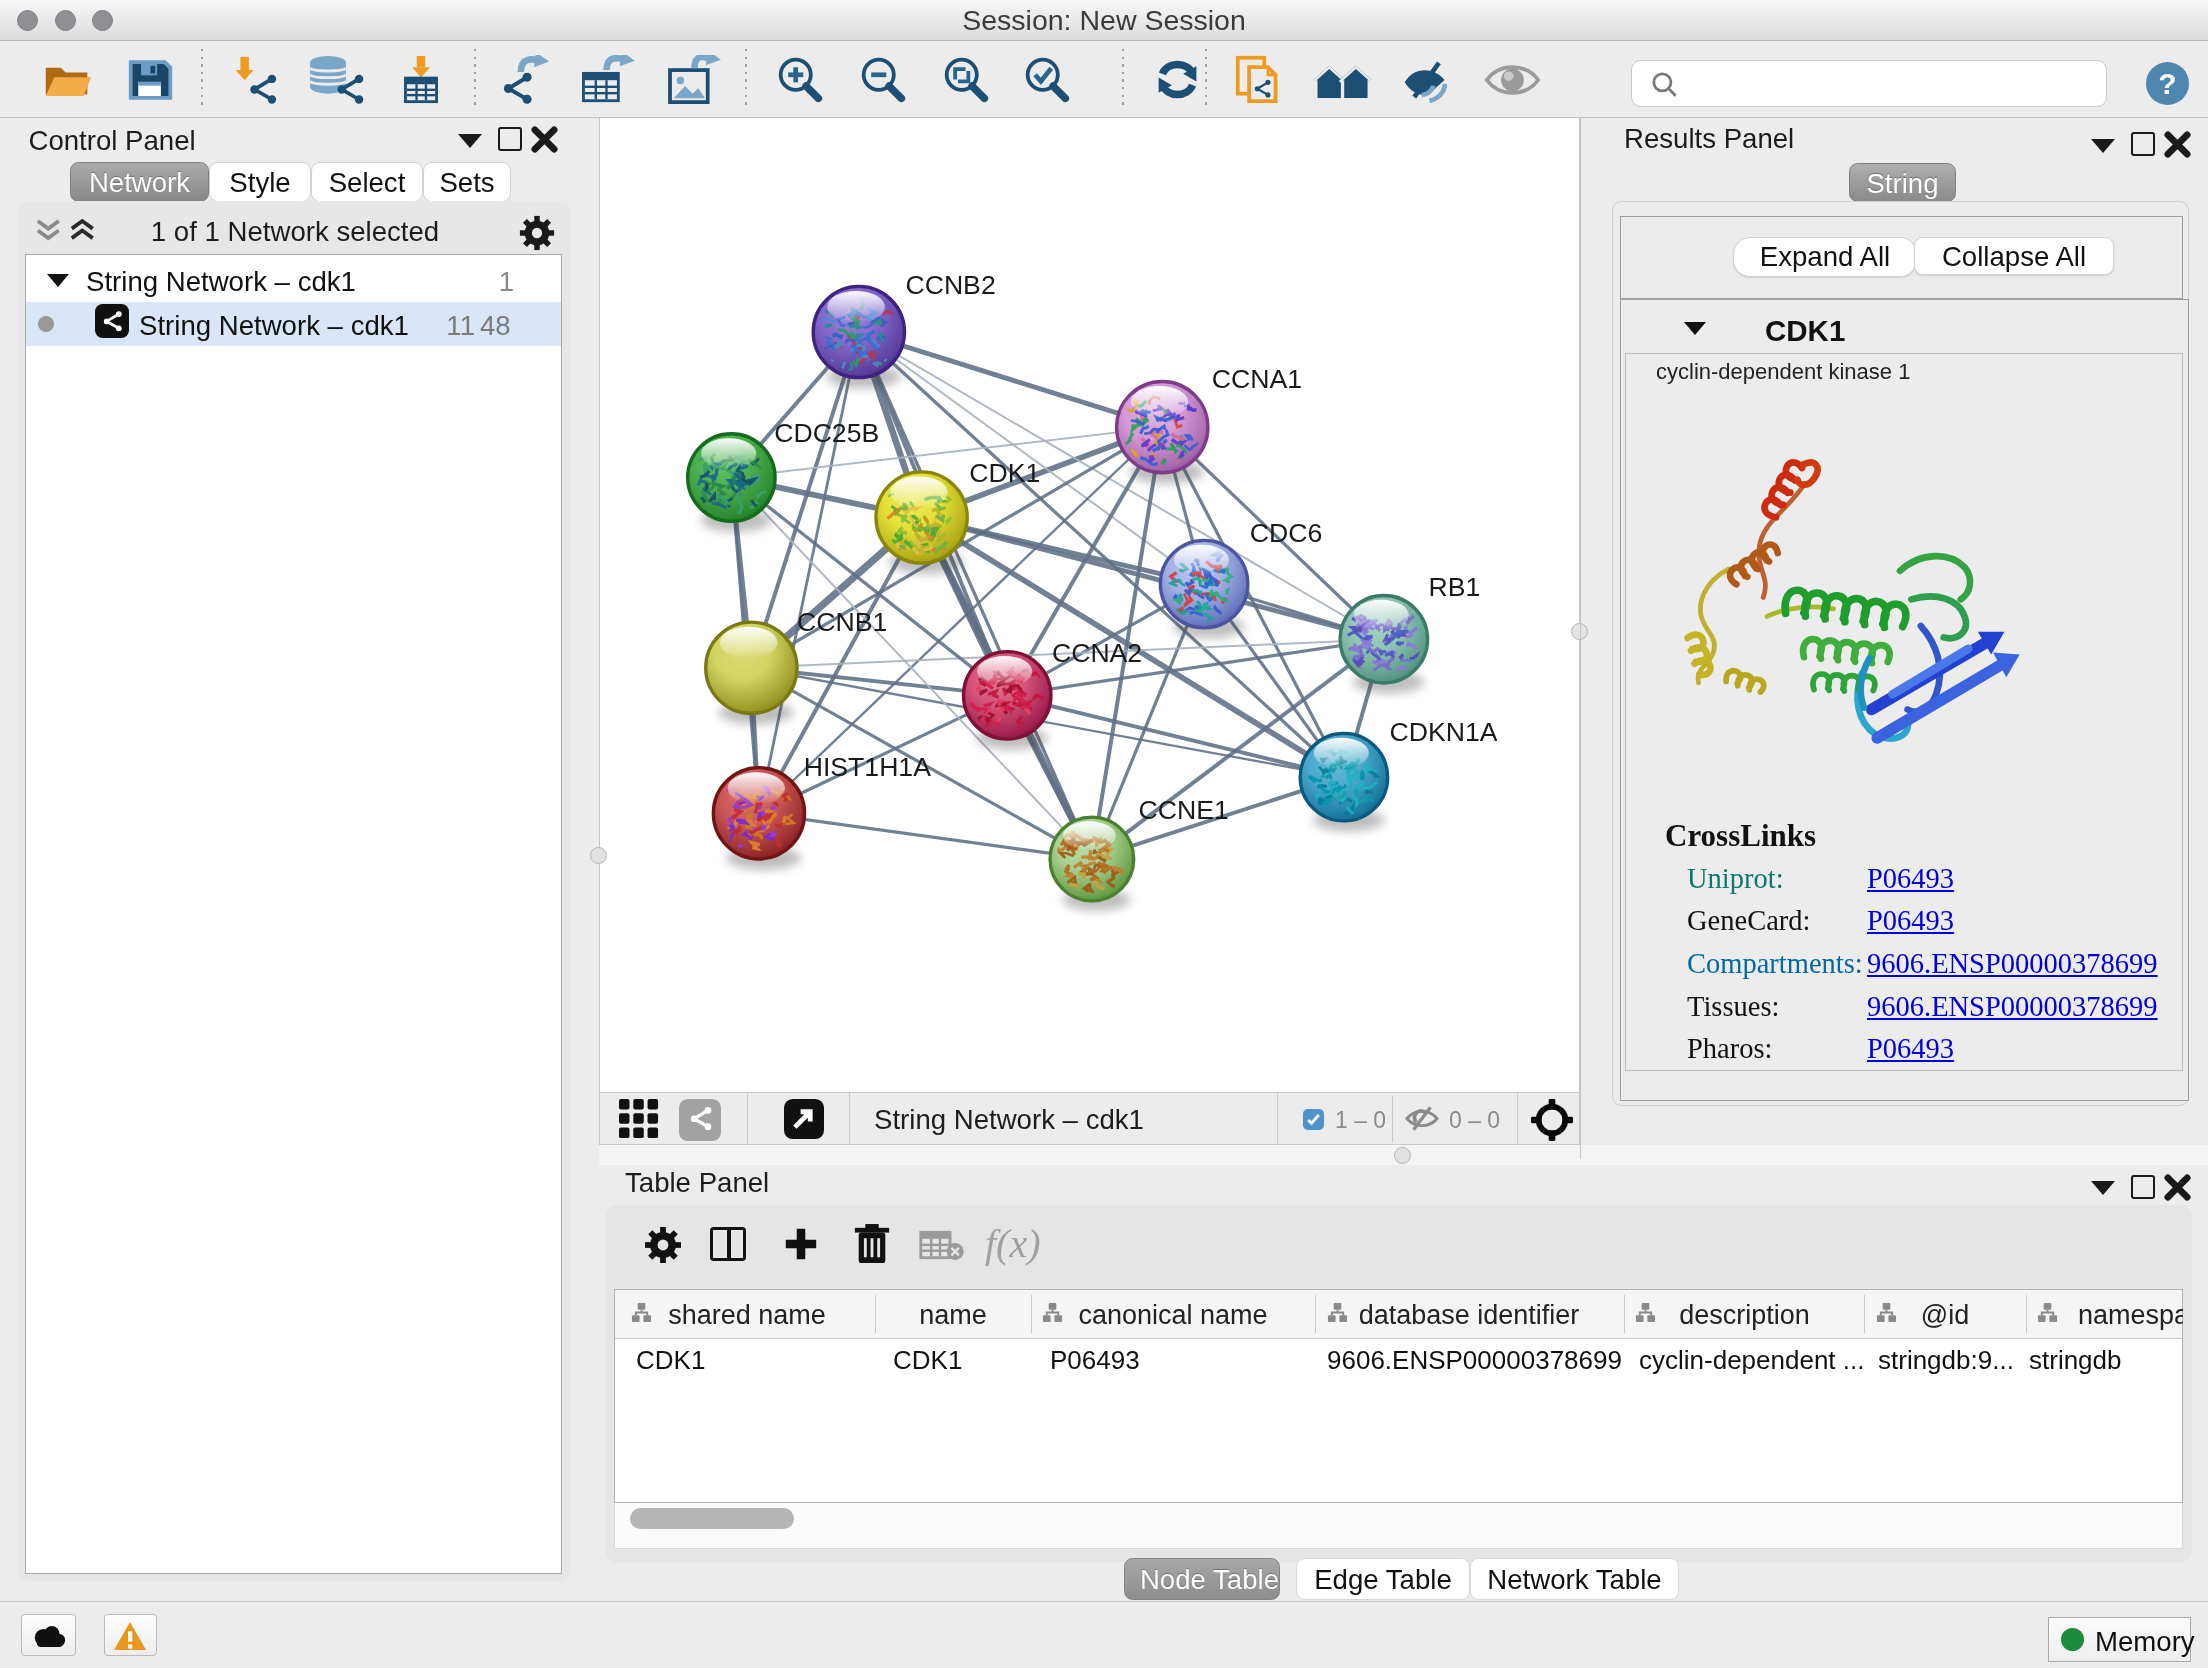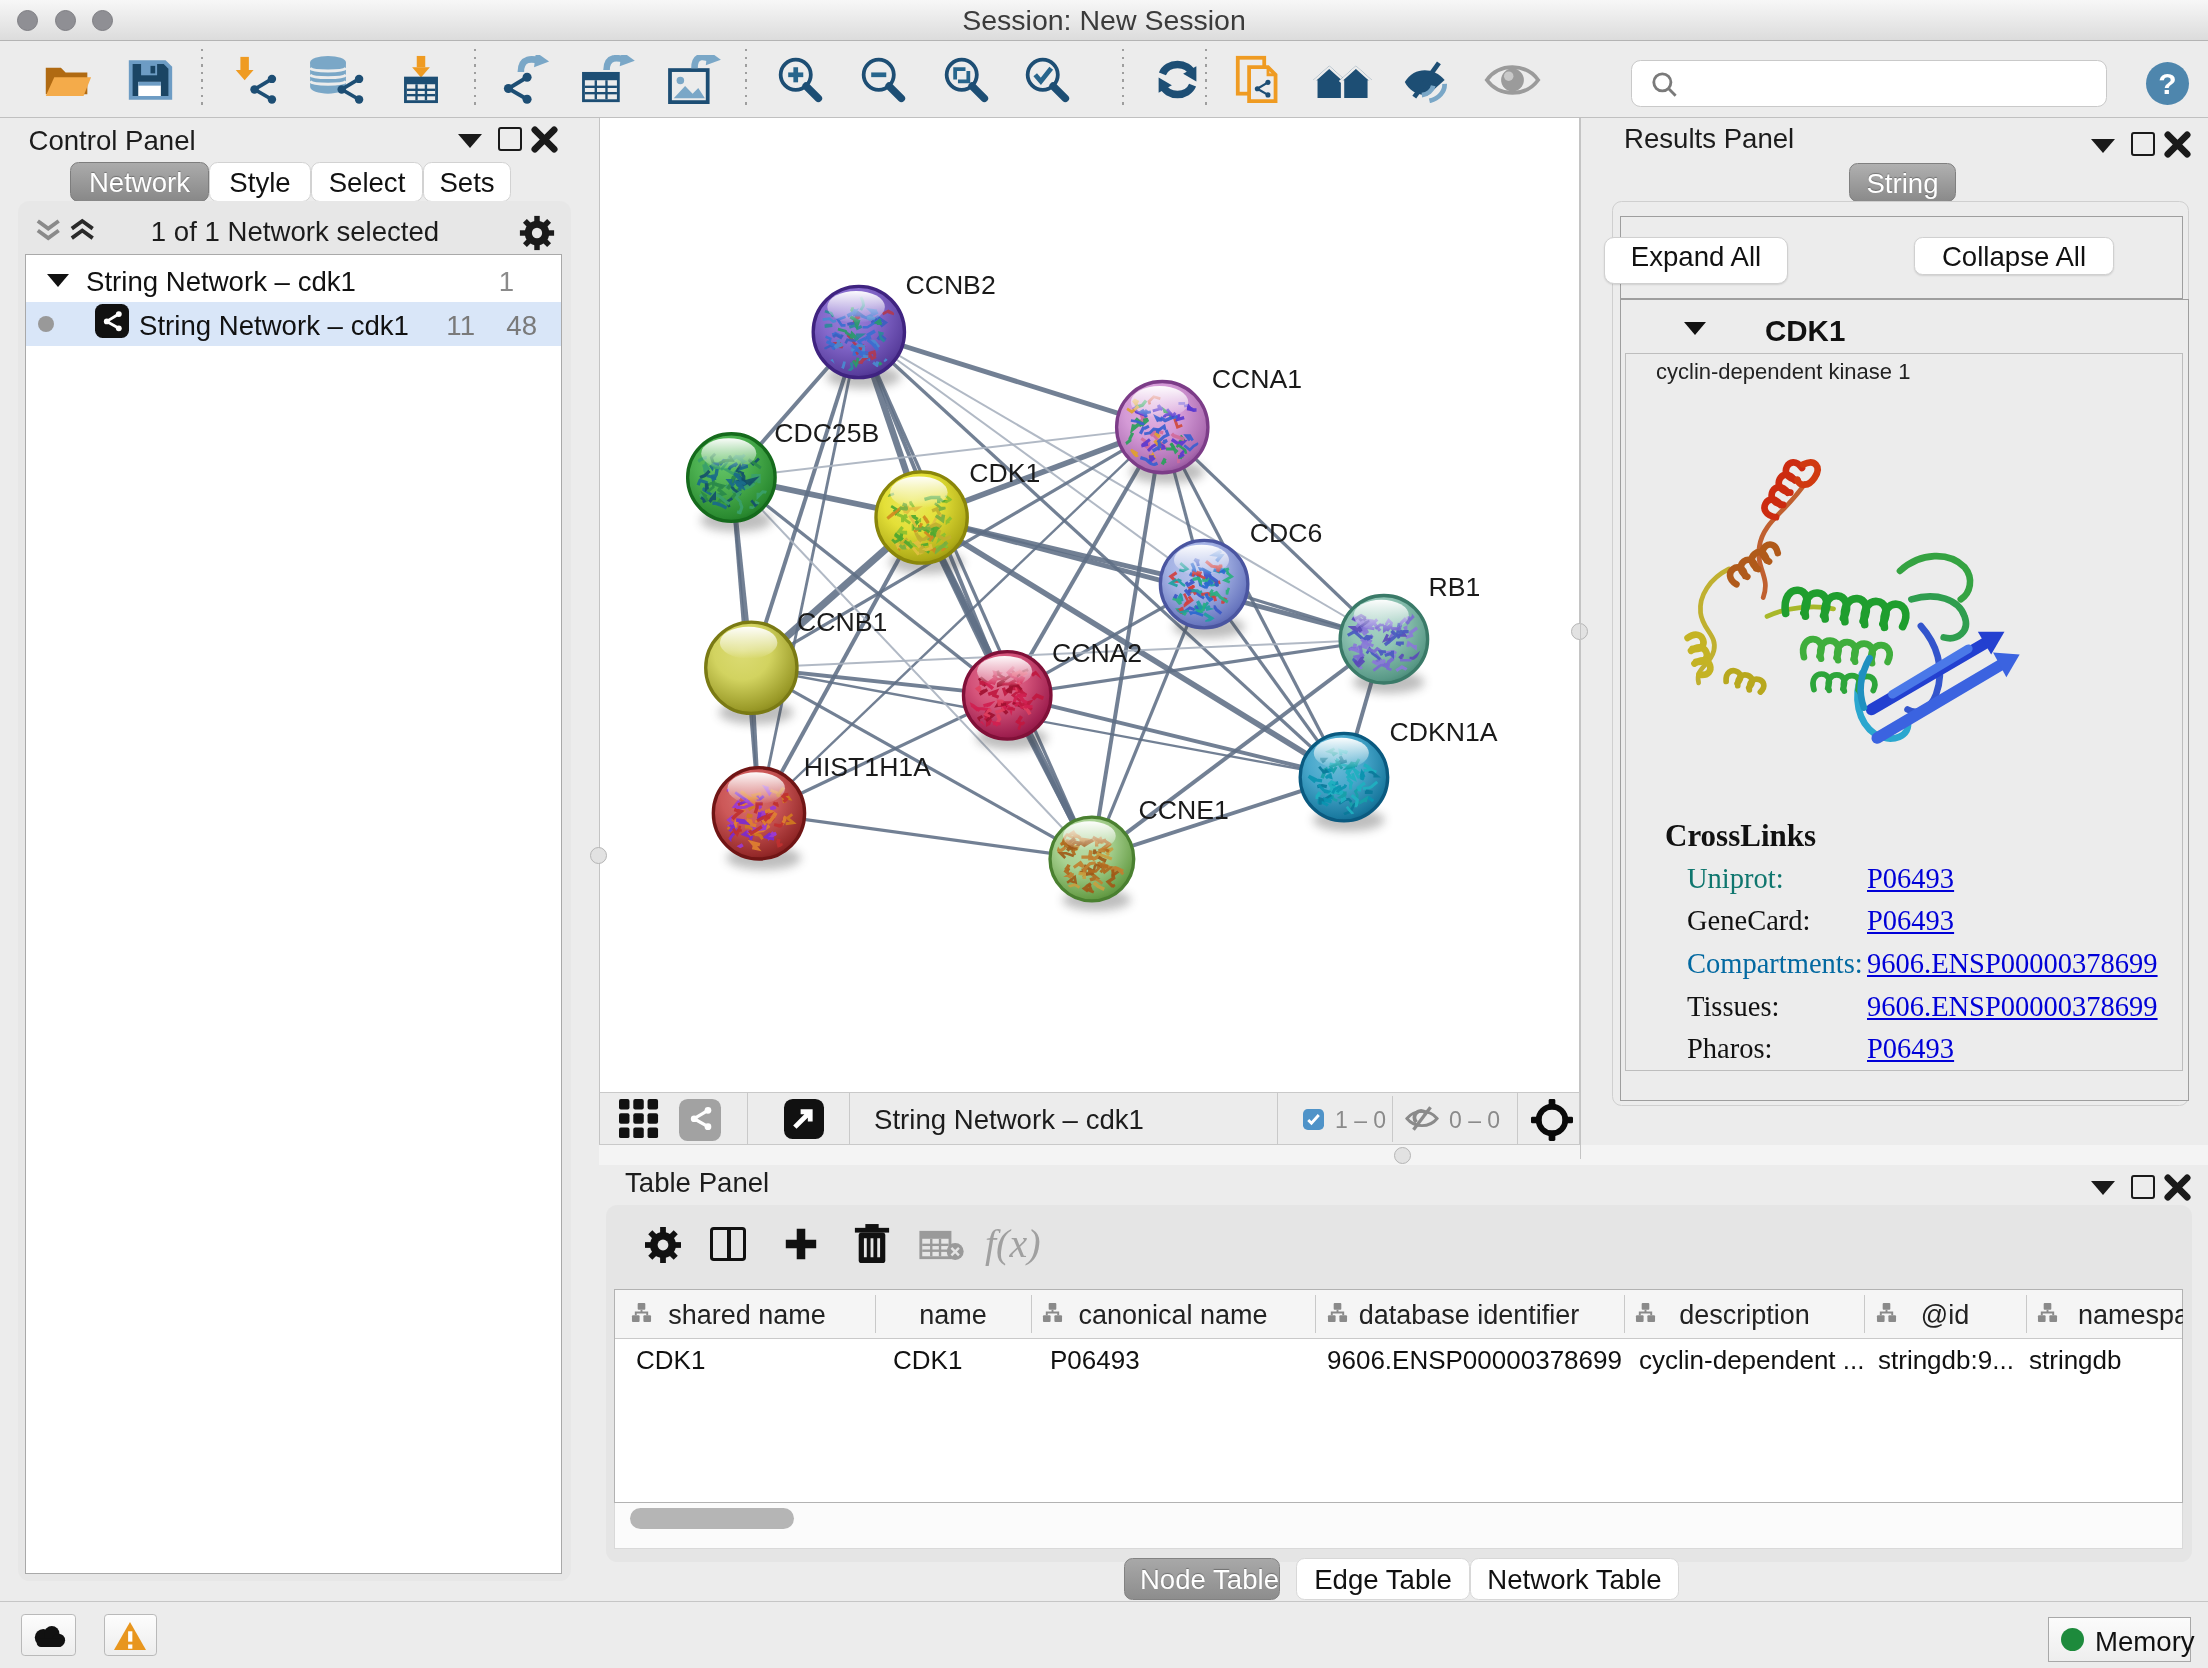--- a/index.html
+++ b/index.html
@@ -192,21 +192,21 @@
 <div class="abs" style="left:95px;top:304px;width:34px;height:34px;background:#111;border-radius:7.6px;"></div>
 <svg class="abs" style="left:100px;top:309px;" width="25" height="25" viewBox="0 0 26 26">
     <line x1="19.58" y1="5.279999999999999" x2="7.04" y2="12.88" stroke="#fff" stroke-width="3"></line>
     <line x1="7.04" y1="12.88" x2="19.58" y2="20.1" stroke="#fff" stroke-width="3"></line>
     <circle cx="19.58" cy="5.279999999999999" r="3.04" fill="#fff"></circle>
     <circle cx="7.04" cy="12.88" r="3.04" fill="#fff"></circle>
     <circle cx="19.58" cy="20.1" r="3.04" fill="#fff"></circle>
   </svg>
 <div class="abs txt" style="left:139px;top:310px;font-size:27.6px;color:#111;">String Network – cdk1</div>
 <div class="abs txt" style="left:418px;top:310px;width:57px;text-align:right;font-size:27.6px;color:#7a7a7a;">11</div>
-<div class="abs txt" style="left:480px;top:310px;width:57px;text-align:right;font-size:27.6px;color:#7a7a7a;">48</div>
+<div class="abs txt" style="left:480px;top:310px;width:57px;font-size:27.6px;color:#7a7a7a;">48</div>
 <div class="abs" style="left:590px;top:847px;width:17px;height:17px;border-radius:50%;background:#e2e2e2;border:1px solid #b5b5b5;"></div>
 <svg class="abs" style="left:599px;top:118px;" width="981" height="974" viewBox="0 0 1031 1024" font-family="Liberation Sans,sans-serif">
     <defs>
       <filter id="blurS" x="-50%" y="-50%" width="200%" height="200%">
         <feGaussianBlur stdDeviation="5"></feGaussianBlur>
       </filter>
       <radialGradient id="gCCNB2" cx="0.40" cy="0.32" r="0.78">
         <stop offset="0" stop-color="#9c85d8"></stop>
         <stop offset="0.40" stop-color="#8468cb"></stop>
         <stop offset="0.82" stop-color="#5a3f9e"></stop>
@@ -1037,21 +1037,21 @@
 <div class="abs" style="left:1580px;top:118px;width:1px;height:1041px;background:#c4c4c4;"></div>
 <div class="abs txt" style="left:1624px;top:123px;font-size:27.6px;color:#1c1c1c;">Results Panel</div>
 <div class="abs" style="left:2091px;top:139px;width:0;height:0;border-left:12.4px solid transparent;border-right:12.4px solid transparent;border-top:14.3px solid #1a1a1a;"></div>
 <div class="abs" style="left:2131px;top:132px;width:24px;height:24px;border:2.9px solid #1a1a1a;border-radius:2.9px;"></div>
 <svg class="abs" style="left:2164px;top:131px;" width="27" height="27" viewBox="0 0 28 28">
     <path d="M4 4 L24 24 M24 4 L4 24" stroke="#1a1a1a" stroke-width="7" stroke-linecap="round"></path>
   </svg>
 <div class="abs txt" style="left:1849px;top:163px;width:107px;height:39px;border-radius:8.6px;background:linear-gradient(#b0b0b0,#8a8a8a);border:1px solid #808080;color:#fff;text-align:center;font-size:27.6px;line-height:39px;text-shadow:0 -1px 1px rgba(0,0,0,.3);">String</div>
 <div class="abs" style="left:1612px;top:201px;width:577px;height:905px;background:#ececec;border:1px solid #cfcfcf;border-radius:9.5px;"></div>
 <div class="abs" style="left:1620px;top:216px;width:563px;height:83px;background:#ececec;border:1px solid #9e9e9e;"></div>
-<div class="abs txt" style="left:1604px;top:237px;width:184px;height:47px;background:#fff;border:1px solid #d0d0d0;border-radius:10px;text-align:center;font-size:27.6px;line-height:38px;color:#111;box-shadow:0 1px 1.9px rgba(0,0,0,0.12);">Expand All</div>
+<div class="abs txt" style="left:1733px;top:237px;width:184px;height:40px;background:#fff;border:1px solid #d0d0d0;border-radius:17px;text-align:center;font-size:27.6px;line-height:38px;color:#111;box-shadow:0 1px 1.9px rgba(0,0,0,0.12);">Expand All</div>
 <div class="abs txt" style="left:1914px;top:237px;width:200px;height:38px;background:#fff;border:1px solid #d0d0d0;border-radius:8.6px;text-align:center;font-size:27.6px;line-height:38px;color:#111;box-shadow:0 1px 1.9px rgba(0,0,0,0.12);">Collapse All</div>
 <div class="abs" style="left:1620px;top:299px;width:569px;height:802px;background:#ececec;border:1px solid #9e9e9e;"></div>
 <div class="abs" style="left:1684px;top:322px;width:0;height:0;border-left:11.4px solid transparent;border-right:11.4px solid transparent;border-top:13.3px solid #111;"></div>
 <div class="abs txt" style="left:1765px;top:314px;font-size:29.5px;font-weight:bold;color:#111;">CDK1</div>
 <div class="abs" style="left:1625px;top:353px;width:558px;height:718px;background:#ececec;border:1px solid #bdbdbd;"></div>
 <div class="abs txt" style="left:1656px;top:359px;font-size:22px;color:#222;">cyclin-dependent kinase 1</div>
 <svg class="abs" style="left:1672px;top:455px;" width="361" height="302" viewBox="0 0 380 318">
     <g stroke-linecap="round" fill="none">
       <path d="M140 30 C120 60 96 70 92 96 C88 120 104 128 96 150" stroke="#c06030" stroke-width="5"></path>
       <path d="M60 120 C40 130 28 148 30 166 C32 184 48 190 44 206 C40 222 24 224 28 240" stroke="#c0b030" stroke-width="5"></path>

